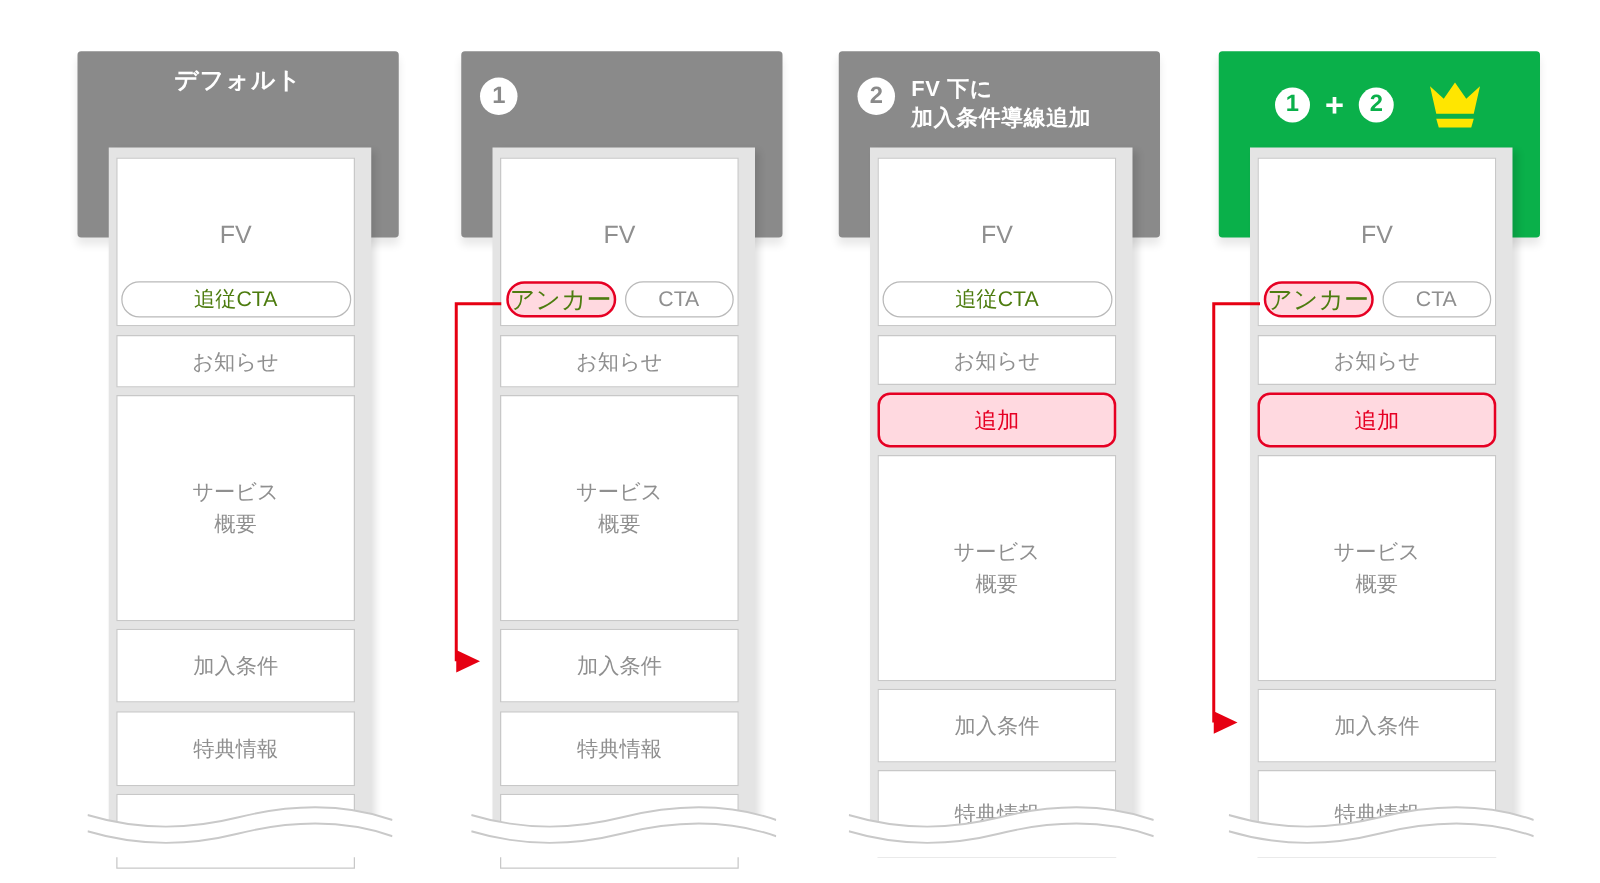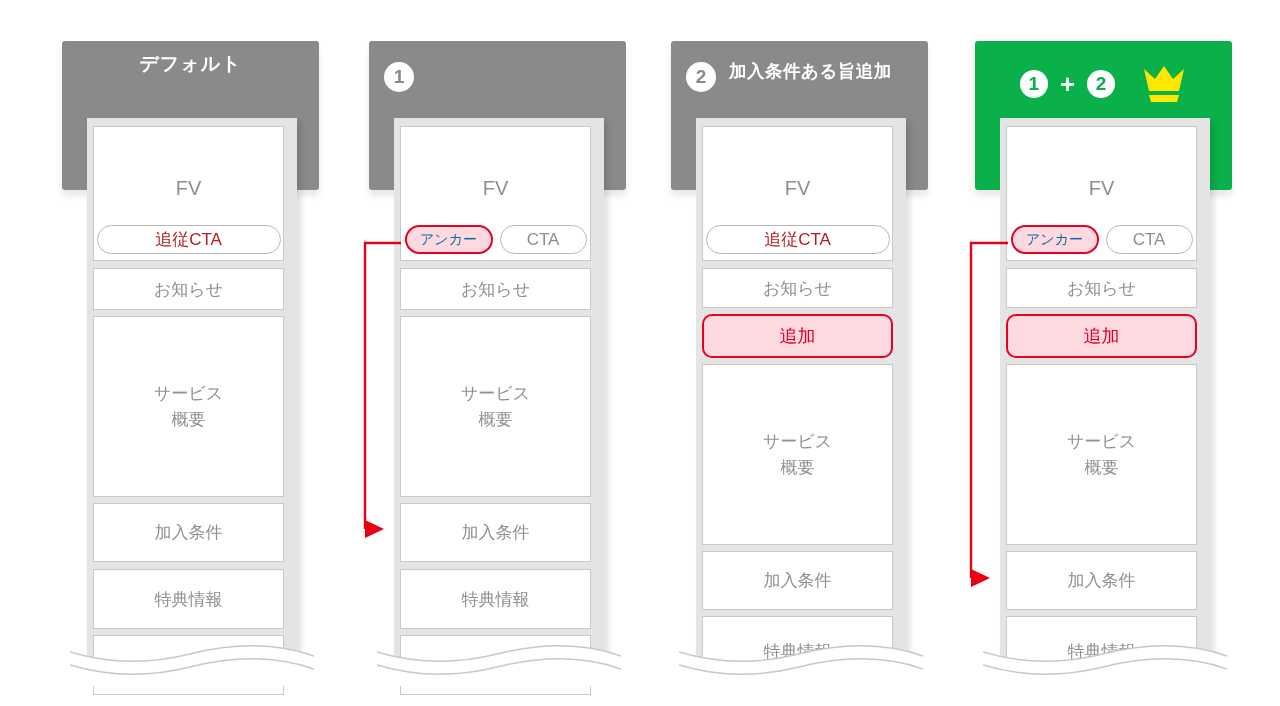--- a/index.html
+++ b/index.html
@@ -24,23 +24,23 @@
   
   .phone{position:absolute;top:118px;width:210px;height:552px;background:#e4e4e4;z-index:2;
          box-shadow:4px 3px 6px rgba(0,0,0,.12);}
   .box{position:absolute;left:6px;width:191px;background:#fff;border:1px solid #c8c8c8;
        box-sizing:border-box;display:flex;align-items:center;justify-content:center;
        font-size:17px;color:#8f8f8f;text-align:center;}
   .fv{top:8px;height:135px;display:block;position:absolute;padding-left:16px;}
   .fv-label{position:absolute;top:50px;left:0;right:0;text-align:center;font-size:20px;color:#8f8f8f;}
   .pillrow{position:absolute;left:0;right:0;bottom:6px;display:flex;justify-content:center;gap:7px;}
   .pill{height:29px;border-radius:15px;display:flex;align-items:center;justify-content:center;box-sizing:border-box;background:#fff;}
-  .pill.wide{width:184px;border:1px solid #b9b9b9;color:#b91c1c;font-size:17px;}
+  .pill.wide{width:184px;border:1px solid #b9b9b9;color:#4d7c0f;font-size:17px;}
   .pill.small{width:87px;border:1px solid #b9b9b9;color:#8f8f8f;font-size:17px;}
-  .pill.anchor{width:88px;border:2px solid #e60023;background:#ffd9e0;color:#0369a1;font-size:14px;}
+  .pill.anchor{width:88px;border:2px solid #e60023;background:#ffd9e0;color:#4d7c0f;font-size:20px;}
   .added{border:2px solid #e60023;background:#ffd9e0;color:#e60023;border-radius:10px;font-size:18px;}
   
   .vA .notice{top:150px;height:42px;}
   .vA .service{top:198px;height:181px;}
   .vA .join{top:385px;height:59px;}
   .vA .benefit{top:451px;height:60px;}
   .vA .partial{top:517px;height:60px;}
   
   .vB .notice{top:150px;height:40px;}
   .vB .added{top:196px;height:44px;}
@@ -113,21 +113,22 @@
   </div>
   <svg class="arrow" style="left:355px;top:228px;" width="56" height="318" viewBox="0 0 56 318">
     <path d="M46 15 L10 15 L10 301" fill="none" stroke="#e60012" stroke-width="2.4"></path>
     <polygon points="10,292 10,310 29,301" fill="#e60012"></polygon>
   </svg>
 
   <div class="hdr gray c3">
     <div class="hdr-flex">
       <div class="badge">2</div>
       <div class="hdr-lines">
-        <span style="display:block">加入条件ある旨追加</span>
+        <span style="display:block">FV 下に</span>
+        <span style="display:block">加入条件導線追加</span>
       </div>
     </div>
   </div>
   <div class="phone vB p3">
     <div class="box fv">
       <div class="fv-label">FV</div>
       <div class="pillrow">
         <div class="pill wide">追従CTA</div>
       </div>
     </div>

